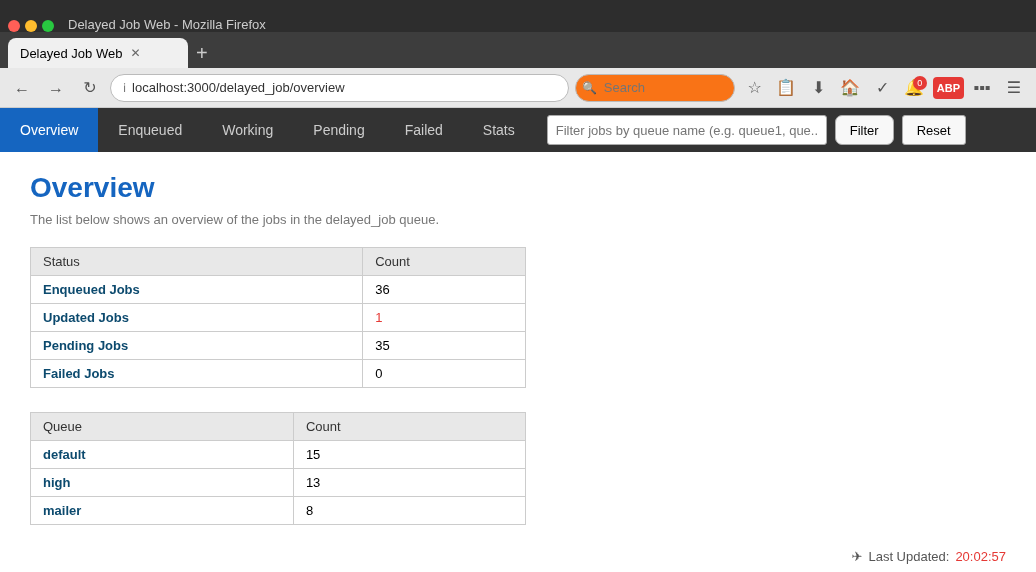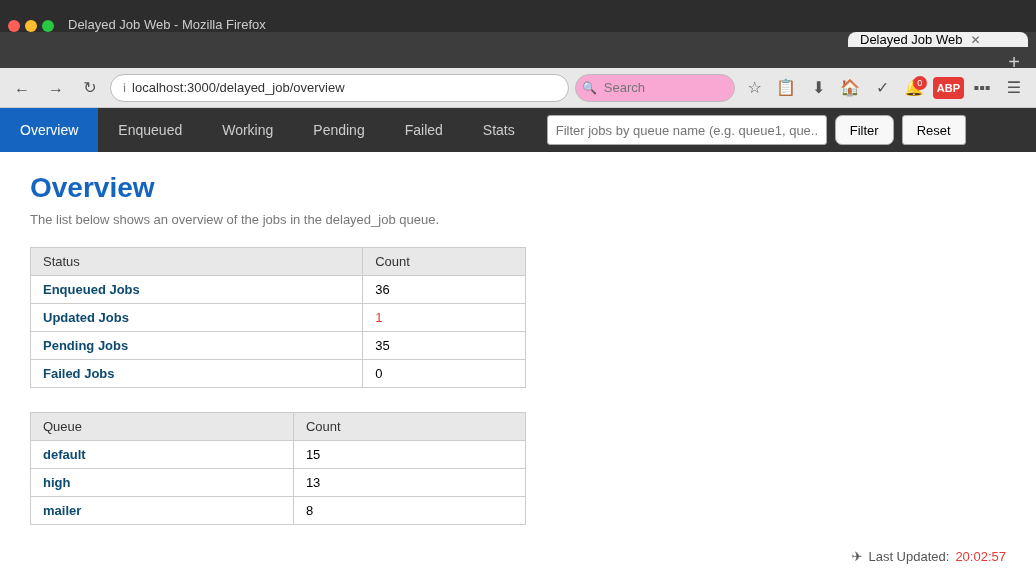--- a/index.html
+++ b/index.html
@@ -20,21 +20,20 @@
     .btn-min { background: #febc2e; }
     .btn-max { background: #28c840; }
     .browser-title { color: #ccc; font-size: 13px; margin-left: 8px; }
 
     .browser-tabs {
       background: #3d3d3d;
       height: 36px;
       display: flex;
       align-items: flex-end;
       padding: 0 8px;
-      flex-direction: column;
     }
     .browser-tab {
       background: #f0f0f0;
       height: 30px;
       display: flex;
       align-items: center;
       padding: 0 12px;
       border-radius: 8px 8px 0 0;
       font-size: 13px;
       gap: 8px;
@@ -65,21 +64,21 @@
     }
     .address-bar {
       flex: 1; height: 28px; border: 1px solid #bbb; border-radius: 14px;
       padding: 0 12px; font-size: 13px; background: white;
       display: flex; align-items: center; color: #333;
     }
     .address-icon { color: #777; margin-right: 6px; font-size: 12px; }
     .address-text { font-size: 13px; }
     .search-box {
       height: 28px; border: 1px solid #bbb; border-radius: 14px;
-      padding: 0 12px 0 28px; font-size: 13px; background: #f9a8d4;
+      padding: 0 12px 0 28px; font-size: 13px; background: #f97316;
       width: 160px; position: relative;
     }
     .search-container { position: relative; display: flex; align-items: center; }
     .search-icon-nav { position: absolute; left: 8px; color: #888; font-size: 12px; z-index: 1; }
     .nav-icons { display: flex; gap: 4px; align-items: center; }
     .nav-icon-btn {
       width: 28px; height: 28px; border: none; background: transparent;
       cursor: pointer; color: #555; font-size: 16px;
       display: flex; align-items: center; justify-content: center;
       border-radius: 4px;

